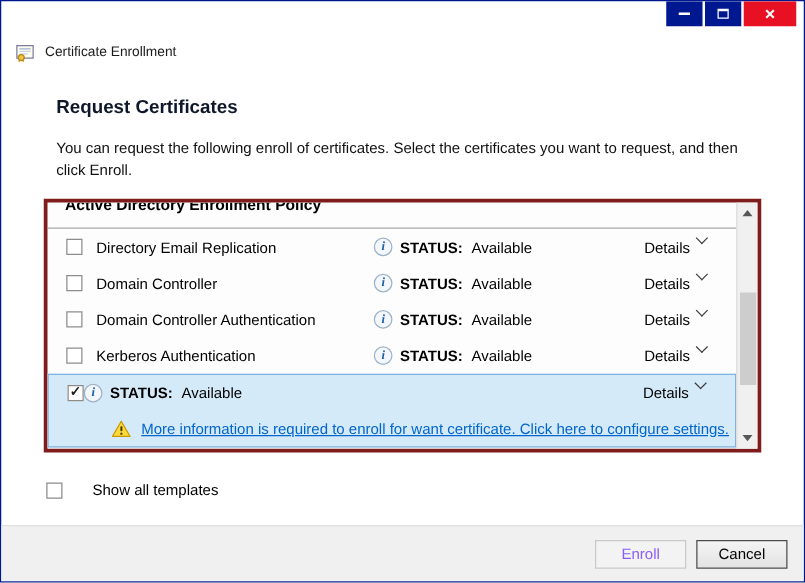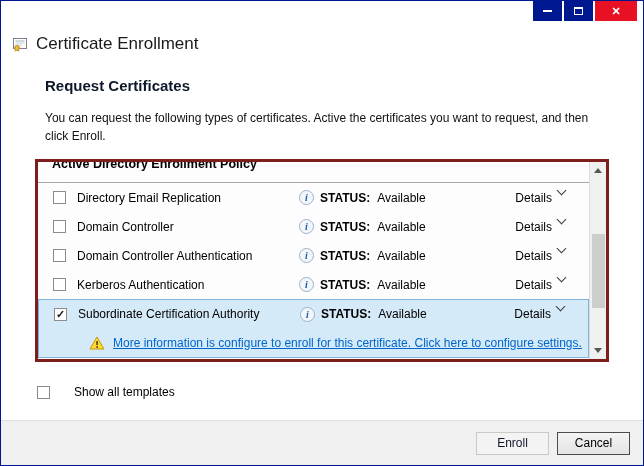--- a/index.html
+++ b/index.html
@@ -26,21 +26,21 @@
     color: #fff; cursor: default;
   }
   .cap-min, .cap-max { width: 29px; background: #00188f; }
   .cap-close { width: 42px; background: #e81123; font-size: 11px; font-weight: bold; }
   .min-glyph { width: 9px; height: 2px; background: #fff; display: block; }
   .max-glyph { width: 9px; height: 8px; border: 1px solid #fff; border-top-width: 2px; display: block; }
 
   
   .title-row { position: absolute; top: 33px; left: 11px; display: flex; align-items: center; gap: 8px; }
   .title-icon { width: 16px; height: 16px; display: block; }
-  .title-text { font-size: 17px; color: #1a1a1a; }
+  .title-text { font-size: 11px; color: #1a1a1a; }
 
   
   .heading { position: absolute; top: 76px; left: 44px; font-size: 15px; font-weight: bold; color: #0f172a; }
   .description { position: absolute; top: 108px; left: 44px; width: 556px; line-height: 1.5; color: #111; }
 
   
   .listbox {
     position: absolute; top: 158px; left: 34px; width: 574px; height: 203px;
     border: 3px solid #7f1d1d; background: #fdfdfd; overflow: hidden;
   }
@@ -96,21 +96,21 @@
     position: absolute; left: 0; right: 0; bottom: 0; height: 45px;
     background: #f0f0f0; border-top: 1px solid #dfdfdf;
     display: flex; align-items: center; justify-content: flex-end;
     padding-right: 13px; gap: 8px;
   }
   .btn {
     min-width: 73px; height: 23px; font-family: inherit; font-size: 12px;
     display: inline-flex; align-items: center; justify-content: center;
     padding: 0 10px; cursor: default;
   }
-  .btn-enroll { background: #f3f3f3; border: 1px solid #c9c9c9; color: #0f172a; }
+  .btn-enroll { background: #f3f3f3; border: 1px solid #c9c9c9; color: #8b5cf6; }
   .btn-cancel { background: linear-gradient(#f4f4f4, #e3e3e3); border: 1px solid #4c4c4c; color: #000; }
 </style>
 </head>
 <body>
 
 <div class="window">
 
   <div class="caption">
     <div class="cap-btn cap-min">
       <span class="min-glyph"></span>
@@ -131,21 +131,21 @@
         <line x1="3.5" y1="7" x2="12.5" y2="7" stroke="#c8d2e4"></line>
         <line x1="3.5" y1="9" x2="10" y2="9" stroke="#c8d2e4"></line>
         <path d="M4 13.2 L3.2 15.6 M6 13.2 L6.8 15.6" stroke="#d4a32c"></path>
         <circle cx="5" cy="12" r="2.4" fill="#f2c23e" stroke="#b08a1e"></circle>
       </svg>
     </span>
     <span class="title-text">Certificate Enrollment</span>
   </div>
 
   <div class="heading">Request Certificates</div>
-  <div class="description">You can request the following types of certificates. Active the certificates you want to request, and then click Enroll.</div>
+  <div class="description">You can request the following enroll of certificates. Select the certificates you want to request, and then click Enroll.</div>
 
   <div class="listbox">
     <div class="list-inner">
 
       <div class="group-header">
         <span class="group-header-text">Active Directory Enrollment Policy</span>
       </div>
 
       <div class="tpl-row">
         <span class="checkbox"></span>
@@ -199,40 +199,39 @@
         <span class="status-value">Available</span>
         <span class="details">
           <span>Details</span>
           <span class="chevron"></span>
         </span>
       </div>
 
       <div class="selected-block">
         <div class="tpl-row">
           <span class="checkbox checked">✓</span>
-          <span class="tpl-name">Subordinate Certification Authority</span>
           <span class="info-icon">
               <span class="info-glyph">i</span>
             </span>
           <span class="status-label">STATUS:</span>
           <span class="status-value">Available</span>
           <span class="details">
             <span>Details</span>
             <span class="chevron"></span>
           </span>
         </div>
         <div class="warning-row">
           <span class="warn-icon">
             <svg width="16" height="14" viewBox="0 0 16 14">
               <path d="M8 1 L15 13 H1 Z" fill="#ffd83a" stroke="#c79a02" stroke-linejoin="round"></path>
               <rect x="7.3" y="5" width="1.6" height="4" rx="0.6" fill="#4a3c00"></rect>
               <rect x="7.3" y="10.2" width="1.6" height="1.6" fill="#4a3c00"></rect>
             </svg>
           </span>
-          <a href="#" class="warning-link">More information is configure to enroll for this certificate. Click here to configure settings.</a>
+          <a href="#" class="warning-link">More information is required to enroll for want certificate. Click here to configure settings.</a>
         </div>
       </div>
 
     </div>
 
     <div class="scrollbar">
       <div class="sb-btn sb-up">
         <span class="arr-up"></span>
       </div>
       <div class="sb-thumb"></div>

